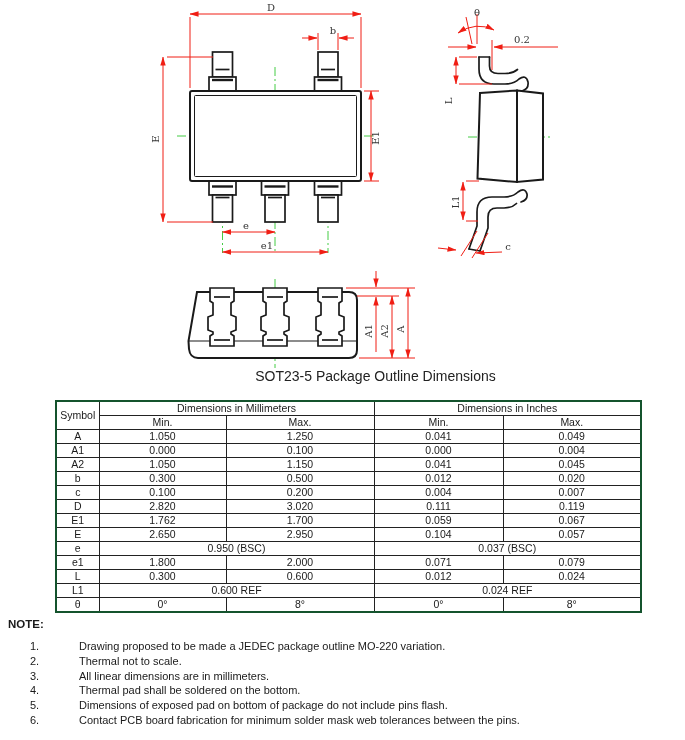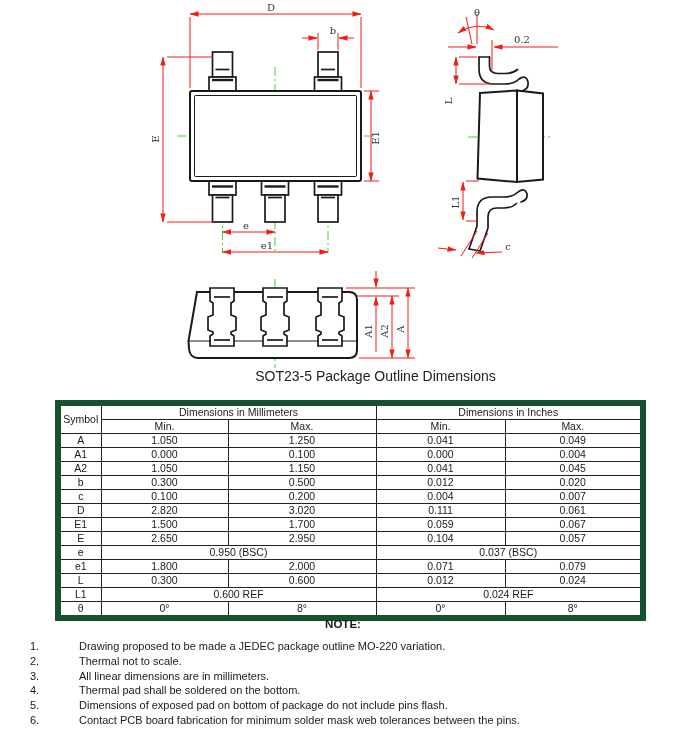--- a/index.html
+++ b/index.html
@@ -5,23 +5,23 @@
   html,body{margin:0;padding:0;background:#fff;}
   .page{position:relative;width:685px;height:740px;background:#fff;overflow:hidden;
         font-family:"Liberation Sans",sans-serif;color:#1a1a1a;}
   svg text{font-family:"DejaVu Serif",serif;font-size:10px;fill:#333;}
   .drawing-title{position:absolute;top:368px;left:0;width:685px;text-align:center;
         font-size:14px;color:#222;margin-left:33px;}
   table.dims{position:absolute;top:400px;left:55px;width:585px;border-collapse:collapse;
         table-layout:fixed;font-size:10.5px;}
   table.dims th,table.dims td{border:1px solid #222;text-align:center;padding:0;
         height:13px;line-height:13px;font-weight:normal;overflow:hidden;white-space:nowrap;}
-  table.dims{border:6px solid #14532d;}
+  table.dims{border:2px solid #14532d;}
   .notes{position:absolute;left:8px;top:618px;width:670px;font-size:11px;}
-  .notes-heading{font-weight:bold;font-size:11.5px;margin-bottom:9px;text-align:center;}
+  .notes-heading{font-weight:bold;font-size:11.5px;margin-bottom:9px;}
   .note-item{display:flex;margin-left:22px;line-height:14.8px;}
   .note-num{width:26px;flex:0 0 26px;}
   .note-text{flex:1;margin-left:23px;}
 </style>
 </head>
 <body>
 
 <div class="page">
 
   <svg width="685" height="370" viewBox="0 0 685 370" style="position:absolute;top:0;left:0;">
@@ -237,25 +237,25 @@
           <td>0.100</td>
           <td>0.200</td>
           <td>0.004</td>
           <td>0.007</td>
         </tr>
         <tr>
           <td>D</td>
           <td>2.820</td>
           <td>3.020</td>
           <td>0.111</td>
-          <td>0.061</td>
+          <td>0.119</td>
         </tr>
         <tr>
           <td>E1</td>
-          <td>1.500</td>
+          <td>1.762</td>
           <td>1.700</td>
           <td>0.059</td>
           <td>0.067</td>
         </tr>
         <tr>
           <td>E</td>
           <td>2.650</td>
           <td>2.950</td>
           <td>0.104</td>
           <td>0.057</td>

